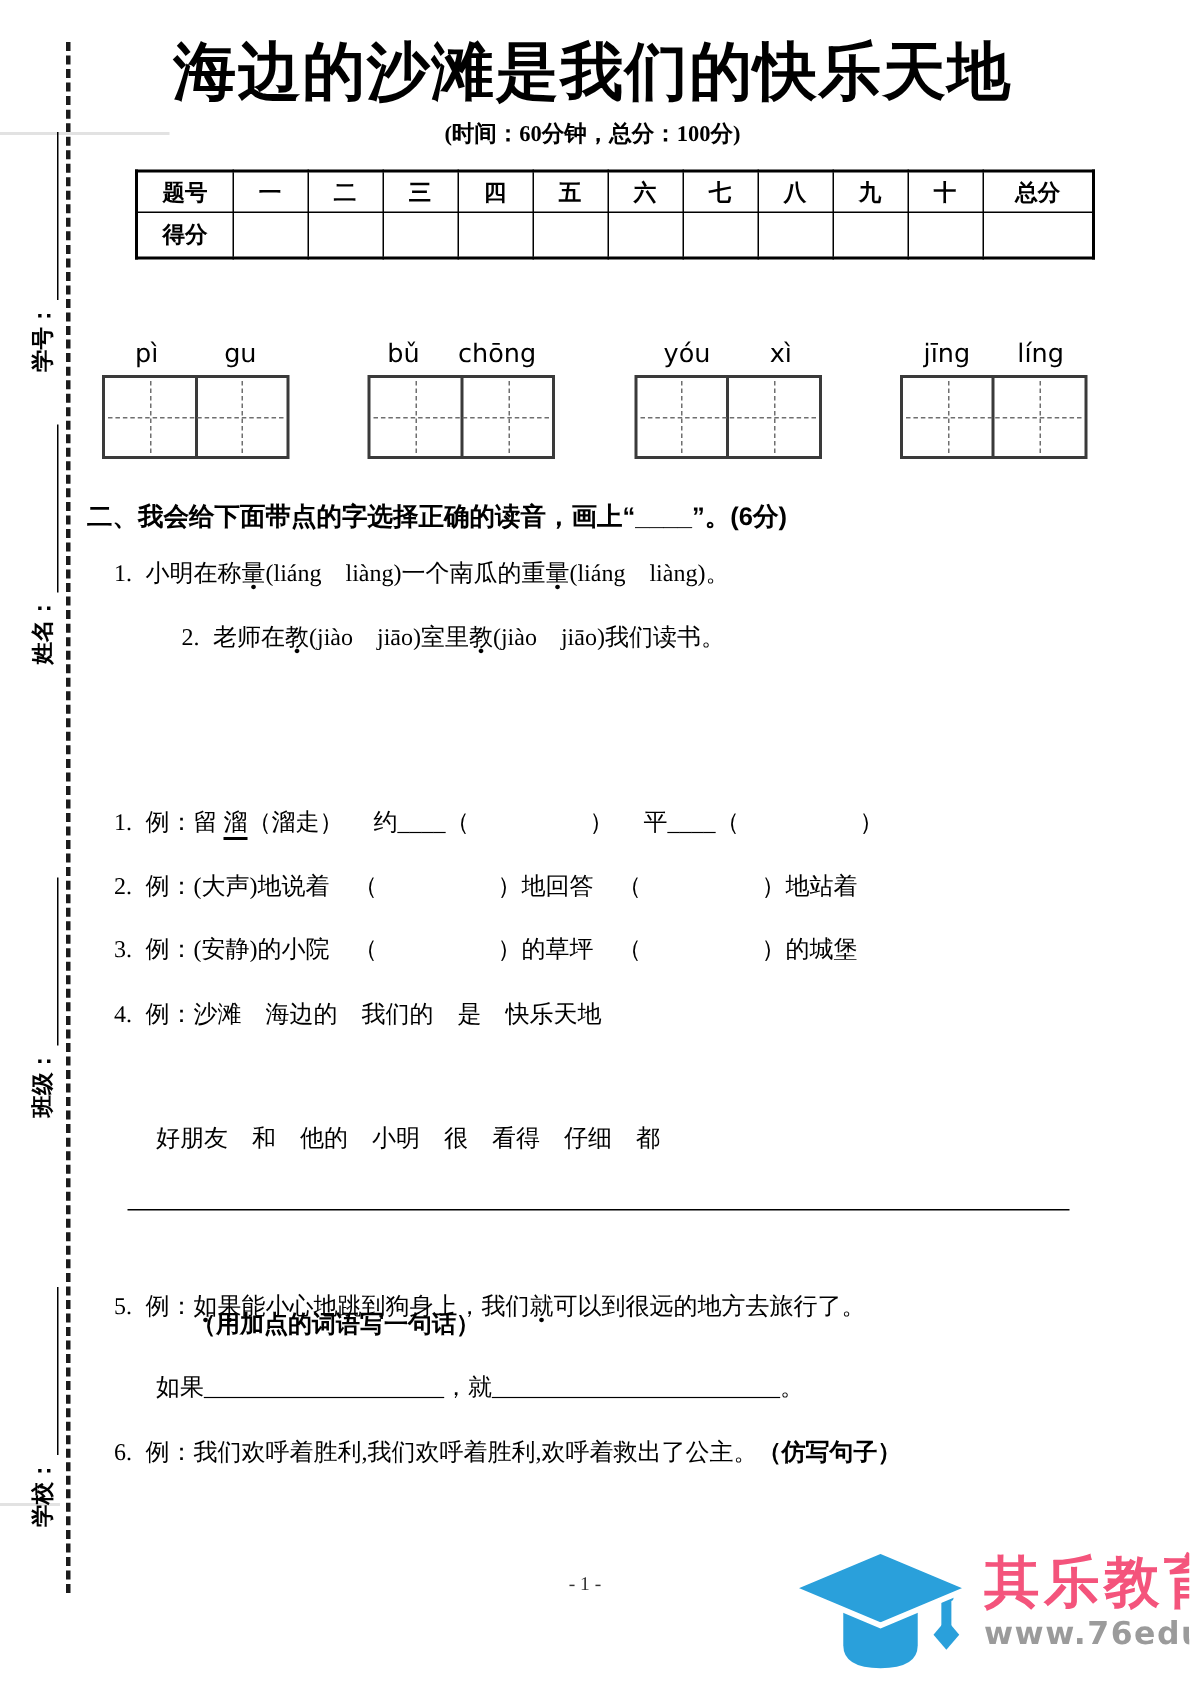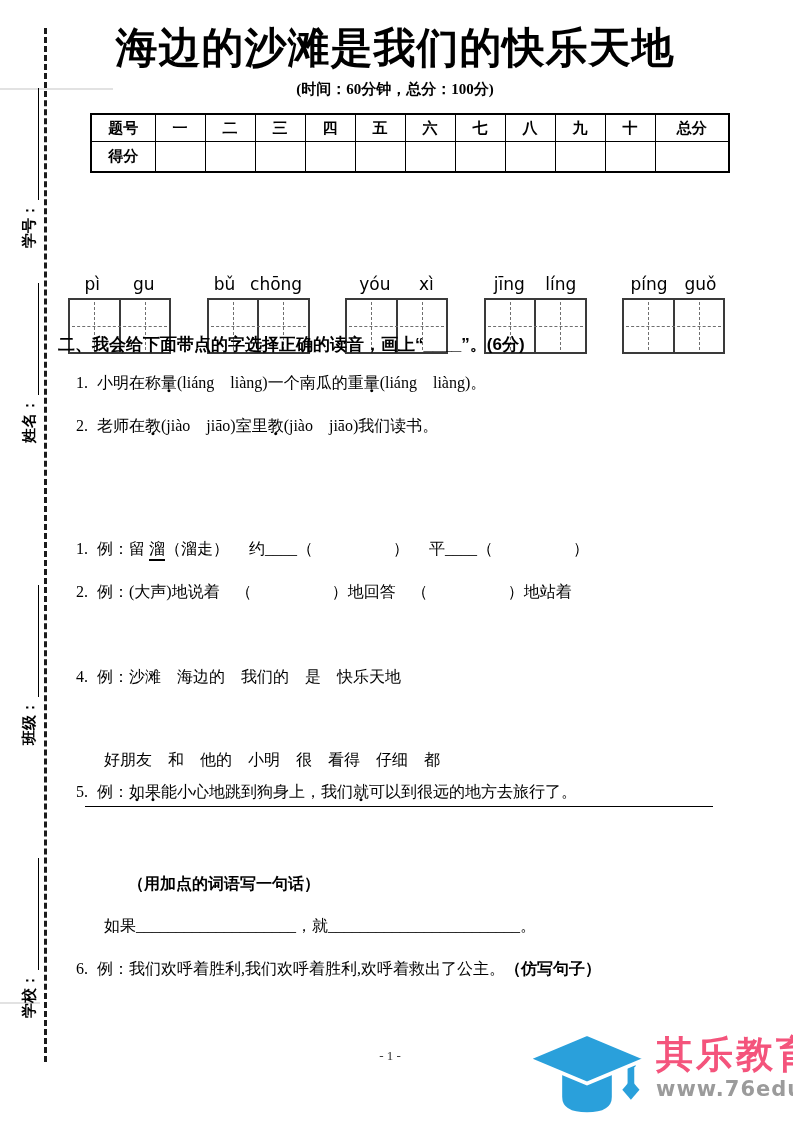--- a/index.html
+++ b/index.html
@@ -28,21 +28,21 @@
   .score-table { position:absolute; top:113px; left:90px; border-collapse:collapse;
                  table-layout:fixed; border:2px solid #000; }
   .score-table td { border:1.5px solid #000; text-align:center; padding:0;
                     font-size:15px; font-weight:bold; }
   .score-table tr.hdr td { height:26px; }
   .score-table tr.val td { height:29px; }
 
   
   .py-wrap { position:absolute; top:222px; left:68px; width:657px;
              display:flex; justify-content:space-between; }
-  .py-group { width:103px;margin-top:48px; }
+  .py-group { width:125px; }
   .py-labels { display:flex; justify-content:space-around; align-items:flex-end;
                height:24px; margin-bottom:4px; font-size:17px;
                font-family:"DejaVu Sans","Liberation Sans",sans-serif; }
   .tzg { position:relative; height:56px; border:2px solid #3a3a3a; display:flex;
          box-sizing:border-box; background:#fff; }
   .tzg-cell { flex:1; position:relative; }
   .tzg-cell + .tzg-cell { border-left:2px solid #3a3a3a; }
   .tzg-cell::before { content:""; position:absolute; top:2px; bottom:2px; left:50%;
                       border-left:1.5px dashed #6f6f6f; }
   .tzg-hmid { position:absolute; left:2px; right:2px; top:50%;
@@ -187,55 +187,47 @@
       <div class="py-labels">
         <span>jīng</span>
         <span>líng</span>
       </div>
       <div class="tzg">
         <div class="tzg-cell"></div>
         <div class="tzg-cell"></div>
         <div class="tzg-hmid"></div>
       </div>
     </div>
-    <div class="py-group">
-      <div class="py-labels">
-        <span>píng</span>
-        <span>guǒ</span>
-      </div>
-      <div class="tzg">
-        <div class="tzg-cell"></div>
-        <div class="tzg-cell"></div>
-        <div class="tzg-hmid"></div>
-      </div>
-    </div>
   </div>
 
   <div class="sec-head" style="top:333px;">二、我会给下面带点的字选择正确的读音，画上“____”。(6分)</div>
   <div class="q-item" style="top:371px;">
     <span class="q-num">1.</span><span><span>小明在称</span><span class="seg-dot">量</span><span>(liáng　liàng)一个南瓜的重</span><span class="seg-dot">量</span><span>(liáng　liàng)。</span></span>
   </div>
-  <div class="q-item" style="top:414px;">
+  <div class="q-item" style="top:414px;margin-left:45px;">
     <span class="q-num">2.</span><span><span>老师在</span><span class="seg-dot">教</span><span>(jiào　jiāo)室里</span><span class="seg-dot">教</span><span>(jiào　jiāo)我们读书。</span></span>
   </div>
 
   <div class="q-item" style="top:537px;">
     <span class="q-num">1.</span><span><span>例：留 </span><span class="seg-u">溜</span><span>（</span><span class="seg-kai">溜走</span><span>）　 约</span><span>____</span><span>（　　　　　）　 平</span><span>____</span><span>（　　　　　）</span></span>
   </div>
   <div class="q-item" style="top:580px;">
     <span class="q-num">2.</span><span><span>例：(</span><span class="seg-kai">大声</span><span>)地说着　（　　　　　）地回答　（　　　　　）地站着</span></span>
   </div>
+  <div class="q-item" style="top:622px;">
+    <span class="q-num">3.</span><span><span>例：(</span><span class="seg-kai">安静</span><span>)的小院　（　　　　　）的草坪　（　　　　　）的城堡</span></span>
+  </div>
   <div class="q-item" style="top:665px;">
     <span class="q-num">4.</span><span><span>例：沙滩　海边的　我们的　是　快乐天地</span></span>
   </div>
   <div class="q-item" style="top:748px; left:104px;">
     <span><span class="seg-kai">好朋友　和　他的　小明　很　看得　仔细　都</span></span>
   </div>
   <div class="answer-line"></div>
-  <div class="q-item" style="top:780px;">
+  <div class="q-item" style="top:860px;">
     <span class="q-num">5.</span><span><span class="seg-kai">例：</span><span class="seg-kai-dot">如</span><span class="seg-kai-dot">果</span><span class="seg-kai">能小心地跳到狗身上，我们</span><span class="seg-kai-dot">就</span><span class="seg-kai">可以到很远的地方去旅行了。</span></span>
   </div>
   <div class="q-item" style="top:872px; left:128px;">
     <span><span class="seg-kai-bold">（用加点的词语写一句话）</span></span>
   </div>
   <div class="q-item" style="top:914px; left:104px;">
     <span><span>如果</span><span>____________________</span><span>，就</span><span>________________________</span><span>。</span></span>
   </div>
   <div class="q-item" style="top:957px;">
     <span class="q-num">6.</span><span><span class="seg-kai">例：我们欢呼着胜利,我们欢呼着胜利,欢呼着救出了公主。</span><span class="seg-kai-bold">（仿写句子）</span></span>

